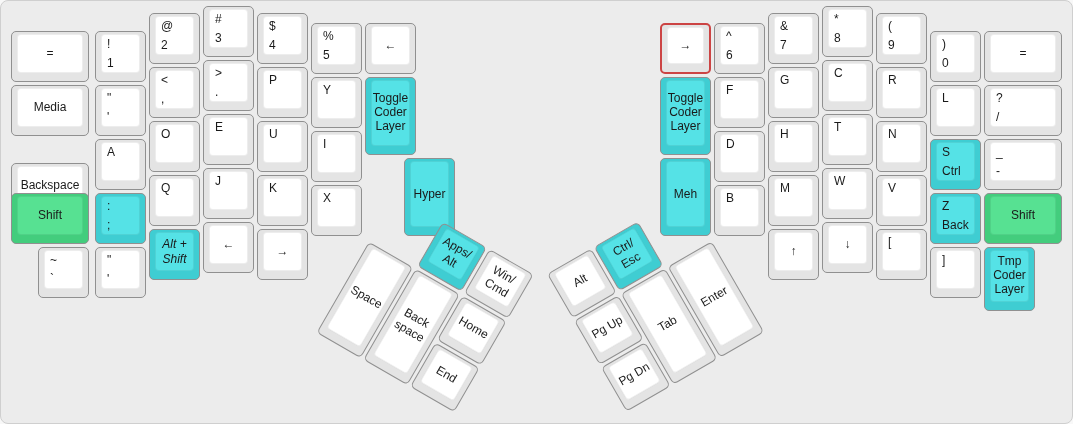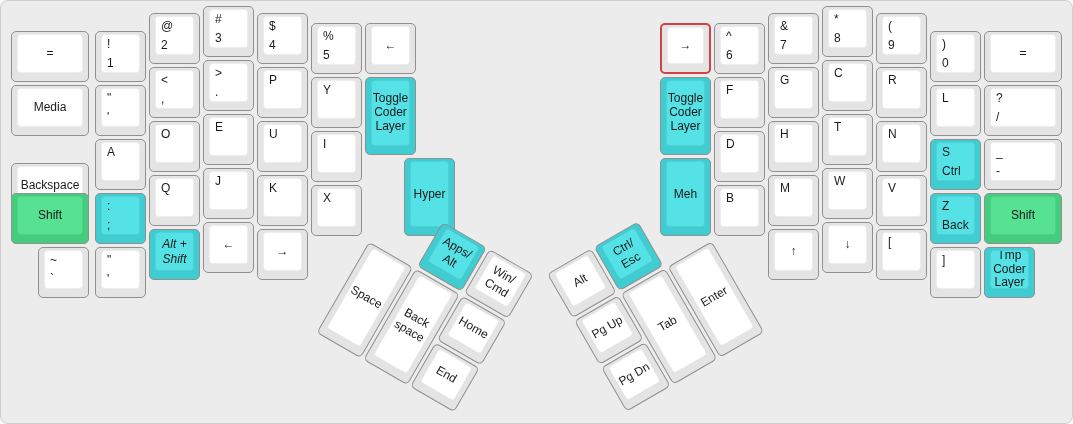--- a/index.html
+++ b/index.html
@@ -409,21 +409,21 @@
       <div class="key align-left color-white" style="left: 875px; top: 228px; width: 51px; height: 51px;">
         <div class="keytop">
           <span class="legend">[</span>
         </div>
       </div>
       <div class="key align-left color-white" style="left: 929px; top: 246px; width: 51px; height: 51px;">
         <div class="keytop">
           <span class="legend">]</span>
         </div>
       </div>
-      <div class="key align-center color-cyan compact" style="left: 983px; top: 246px; width: 51px; height: 51px; padding-left: 40px;">
+      <div class="key align-center color-cyan compact" style="left: 983px; top: 246px; width: 51px; height: 64px; padding-left: 40px;">
         <div class="keytop">
           <span class="legend">Tmp</span>
           <span class="legend">Coder</span>
           <span class="legend">Layer</span>
         </div>
       </div>
     </div>
     <div class="group" style="left: 395px; top: 194px; width: 162px; height: 162px; transform: rotate(30deg);">
       <div class="key align-center color-cyan" style="left: 54px; top: 0px; width: 51px; height: 51px;">
         <div class="keytop">

